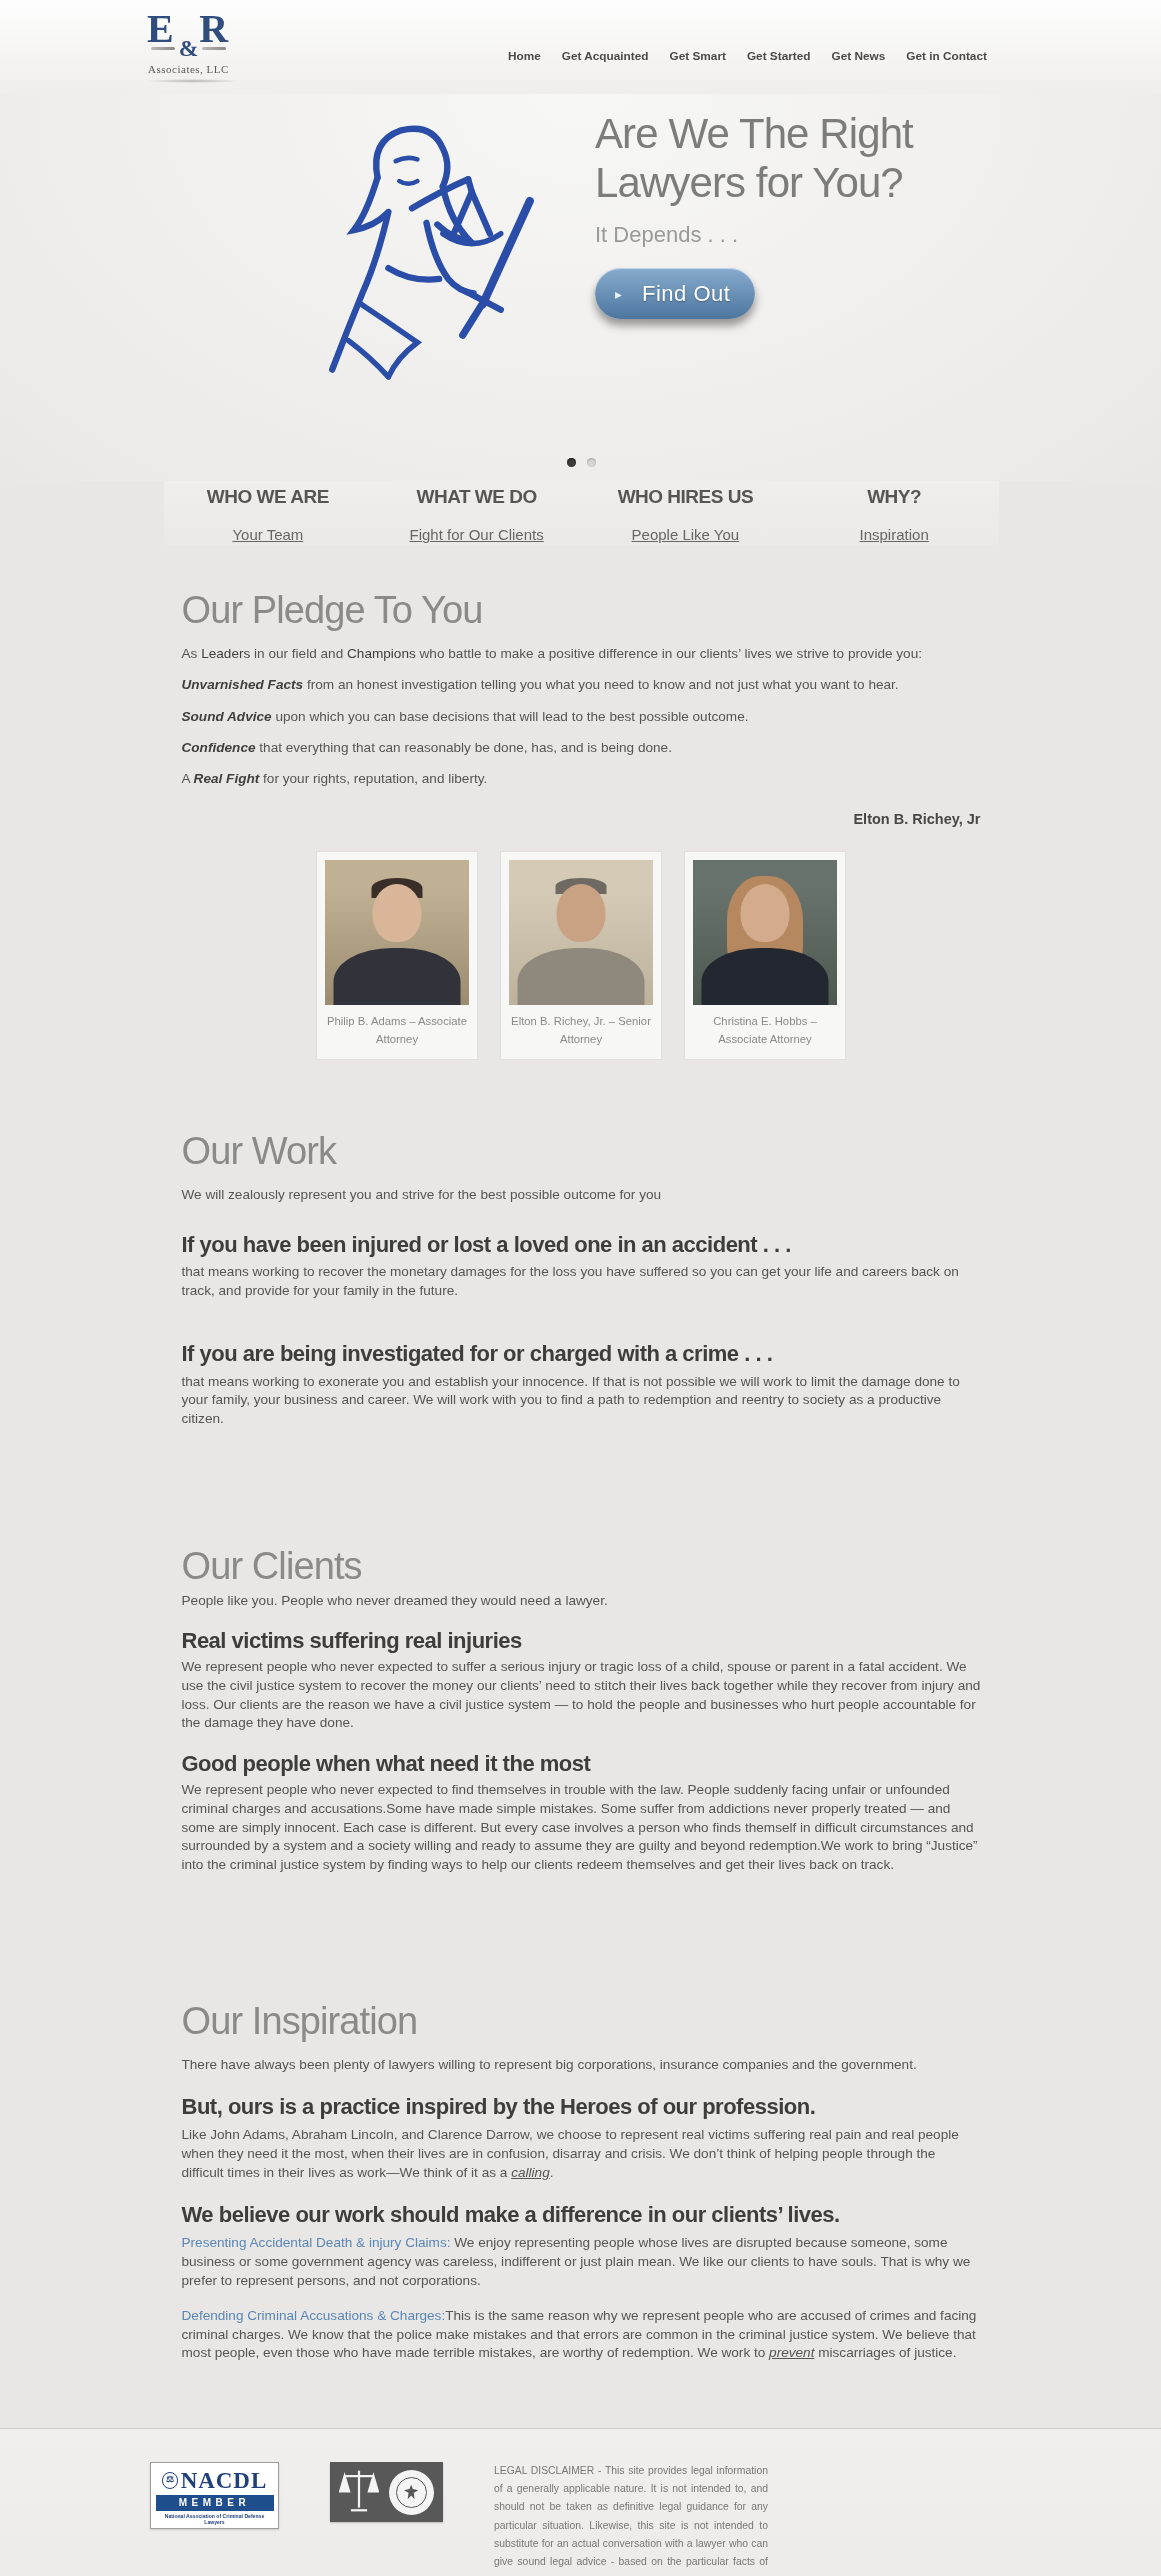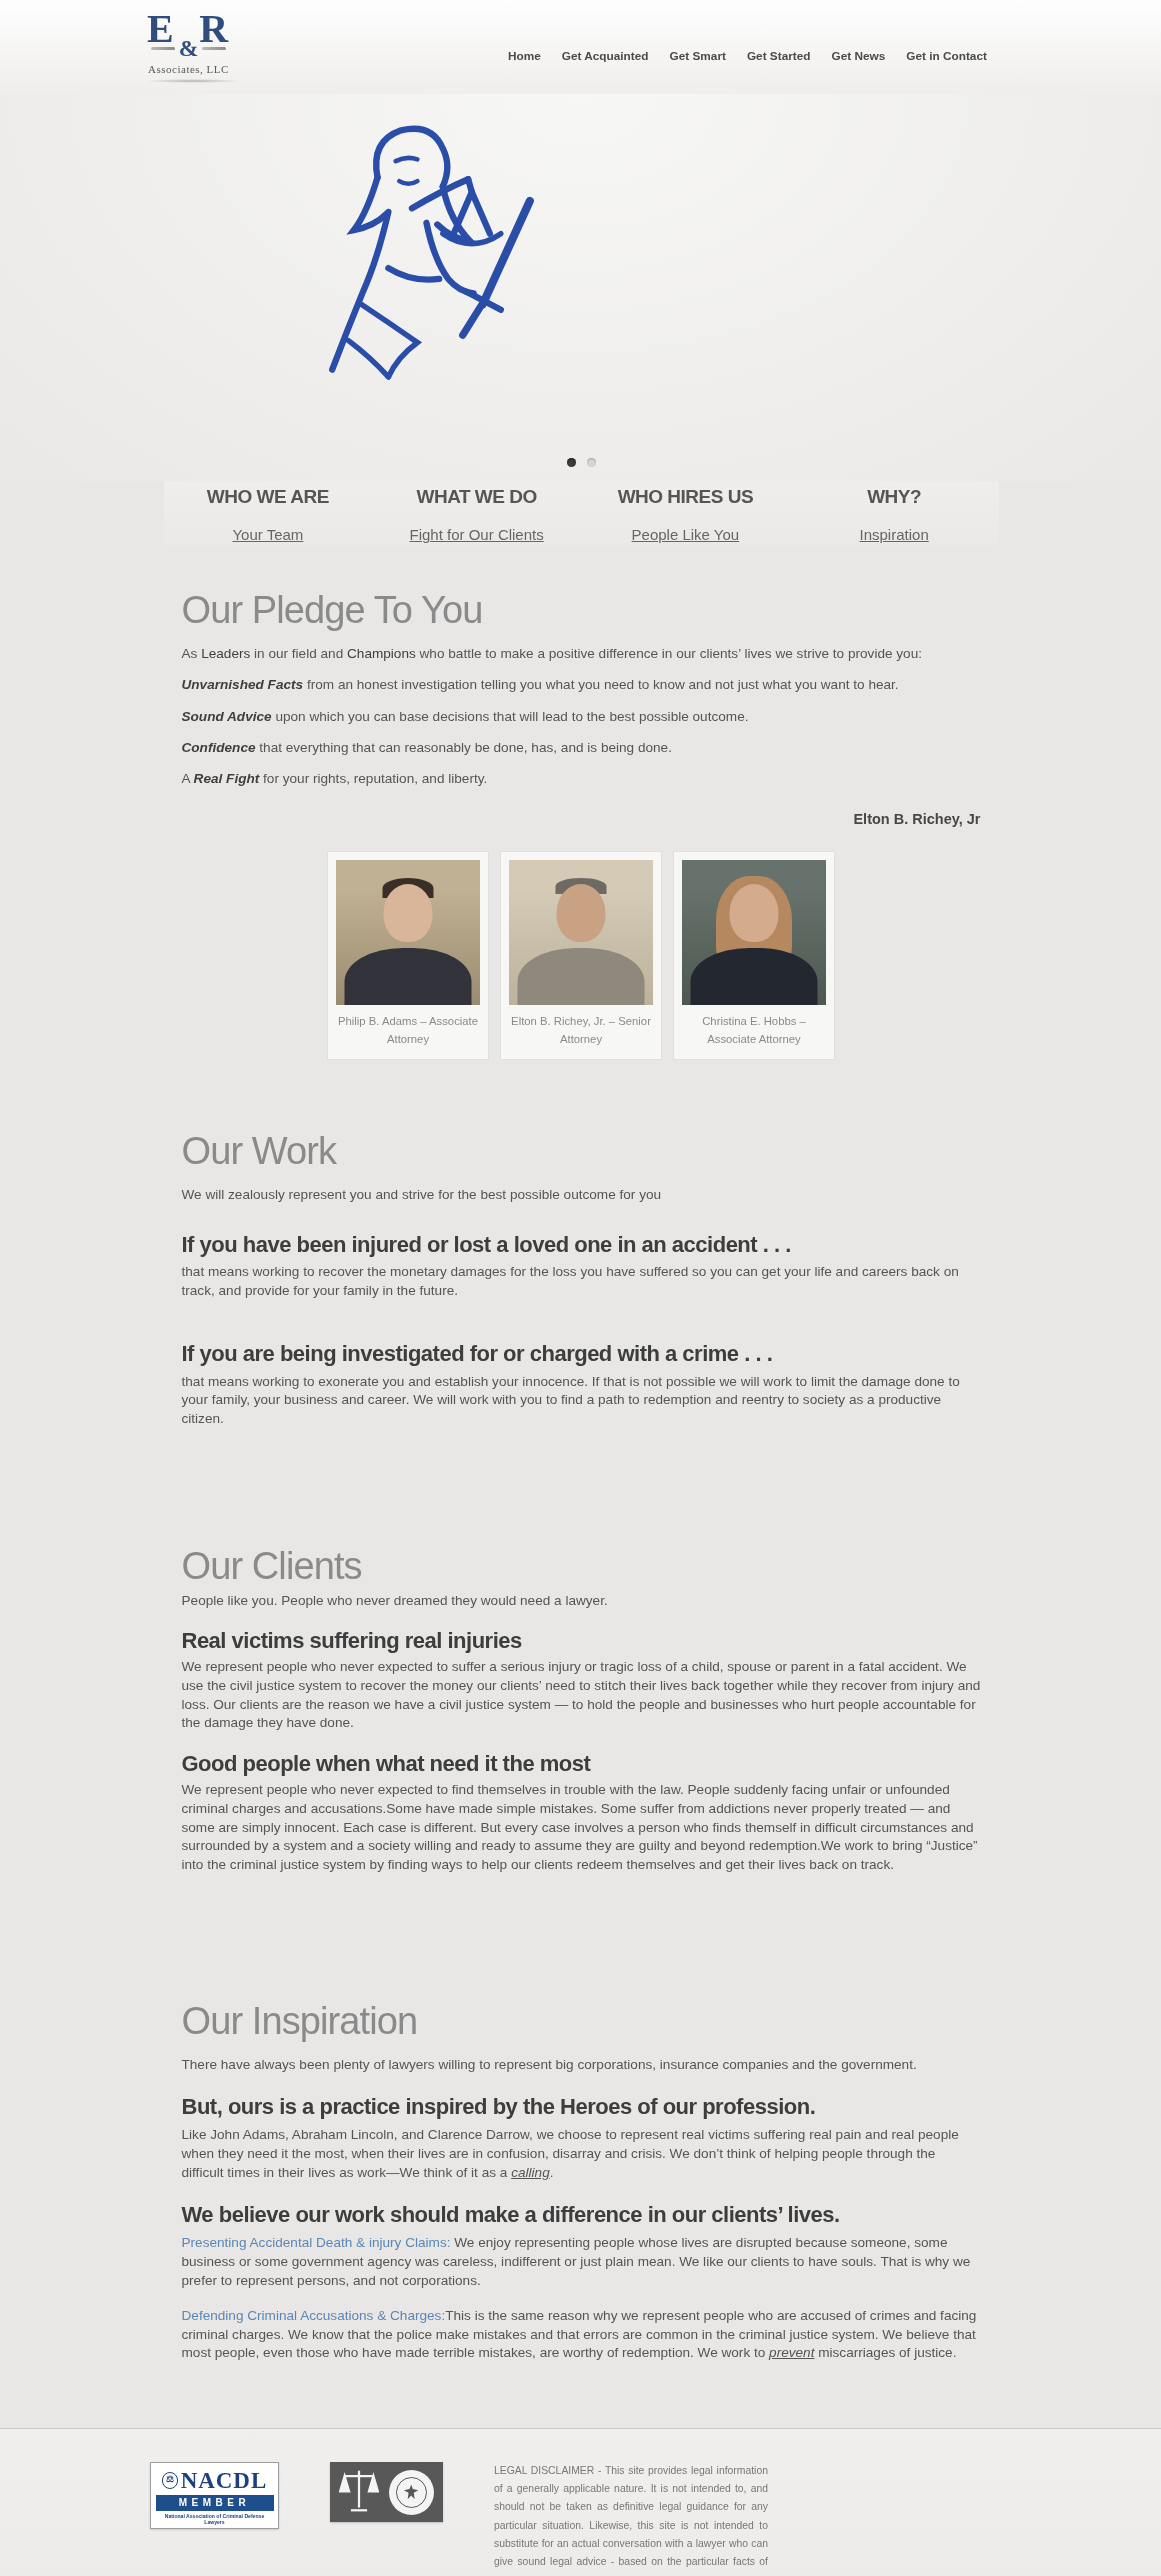--- a/index.html
+++ b/index.html
@@ -63,21 +63,21 @@
   .big-heading { font-size:38px; font-weight:300; color:#8a8a8a; letter-spacing:-0.9px; }
   .intro { font-size:13.6px; color:#555; margin-top:16.3px; line-height:1.4; }
   p.body-text { font-size:13.6px; color:#555; line-height:1.38; margin-top:12.7px; }
   .lead { font-weight:bold; font-style:italic; color:#3f3f3f; }
   .b { font-weight:normal; color:#404040; }
   h3.sub-heading { font-size:22px; font-weight:bold; color:#3d3d3d; letter-spacing:-0.5px; line-height:1.2; }
   .signature { text-align:right; font-weight:bold; font-size:14.5px; color:#474747; margin-top:22px; }
   .inline-link { color:#5b87b7; cursor:pointer; }
   .it { font-style:italic;text-decoration:underline; }
   
-  .team-strip { display:flex; justify-content:center; gap:11px; margin-top:23.6px;align-items:center; }
+  .team-strip { display:flex; justify-content:center; gap:22px; margin-top:23.6px;align-items:center; }
   .team-card { width:162px; background:#f7f7f6; border:0.9px solid #e0dfdd; padding:8.2px 8.2px 11px; }
   .photo { height:145px; position:relative; overflow:hidden; }
   .photo .torso { position:absolute; bottom:-16.3px; left:50%; transform:translateX(-50%); width:127px; height:73px; border-radius:46% 46% 0 0; }
   .photo .head { position:absolute; top:23.6px; left:50%; transform:translateX(-50%); width:49px; height:58px; border-radius:50% 50% 46% 46%; }
   .photo .hair { position:absolute; left:50%; transform:translateX(-50%); }
   .photo1 { background:linear-gradient(#c0b194 20%,#9b8b70); }
   .photo1 .torso { background:#32323a; }
   .photo1 .head { background:#d9b699; }
   .photo1 .hair { top:18px; width:51px; height:20px; border-radius:50% 50% 0 0; background:#3a2f28; }
   .photo2 { background:linear-gradient(#d4cab6 20%,#bdb29b); }
@@ -164,20 +164,31 @@
         <path d="M252 212 L232 244" stroke-width="8"></path>
 
         <path d="M150 108 Q138 160 122 196 Q104 240 88 282"></path>
         <path d="M192 120 Q200 160 216 182 Q228 196 244 198"></path>
         <path d="M150 170 Q176 186 206 182"></path>
         <path d="M120 210 Q150 230 182 252 Q160 268 150 290" stroke-width="6"></path>
         <path d="M106 250 Q130 268 150 290" stroke-width="6"></path>
       </g>
     </svg>
   </div>
+  <div class="hero-copy">
+    <div class="hero-title">
+      <div>Are We The Right</div>
+      <div>Lawyers for You?</div>
+    </div>
+    <div class="hero-sub">It Depends . . .</div>
+    <button class="cta-btn">
+      <span class="cta-arrow">▸</span>
+      <span class="cta-label">Find Out</span>
+    </button>
+  </div>
   <div class="dots">
     <span class="dot active"></span>
     <span class="dot inactive"></span>
   </div>
 </section>
 
 <section class="quicknav">
   <div class="qn-item">
     <div class="qn-title">WHO WE ARE</div>
     <div class="qn-sub">Your Team</div>

